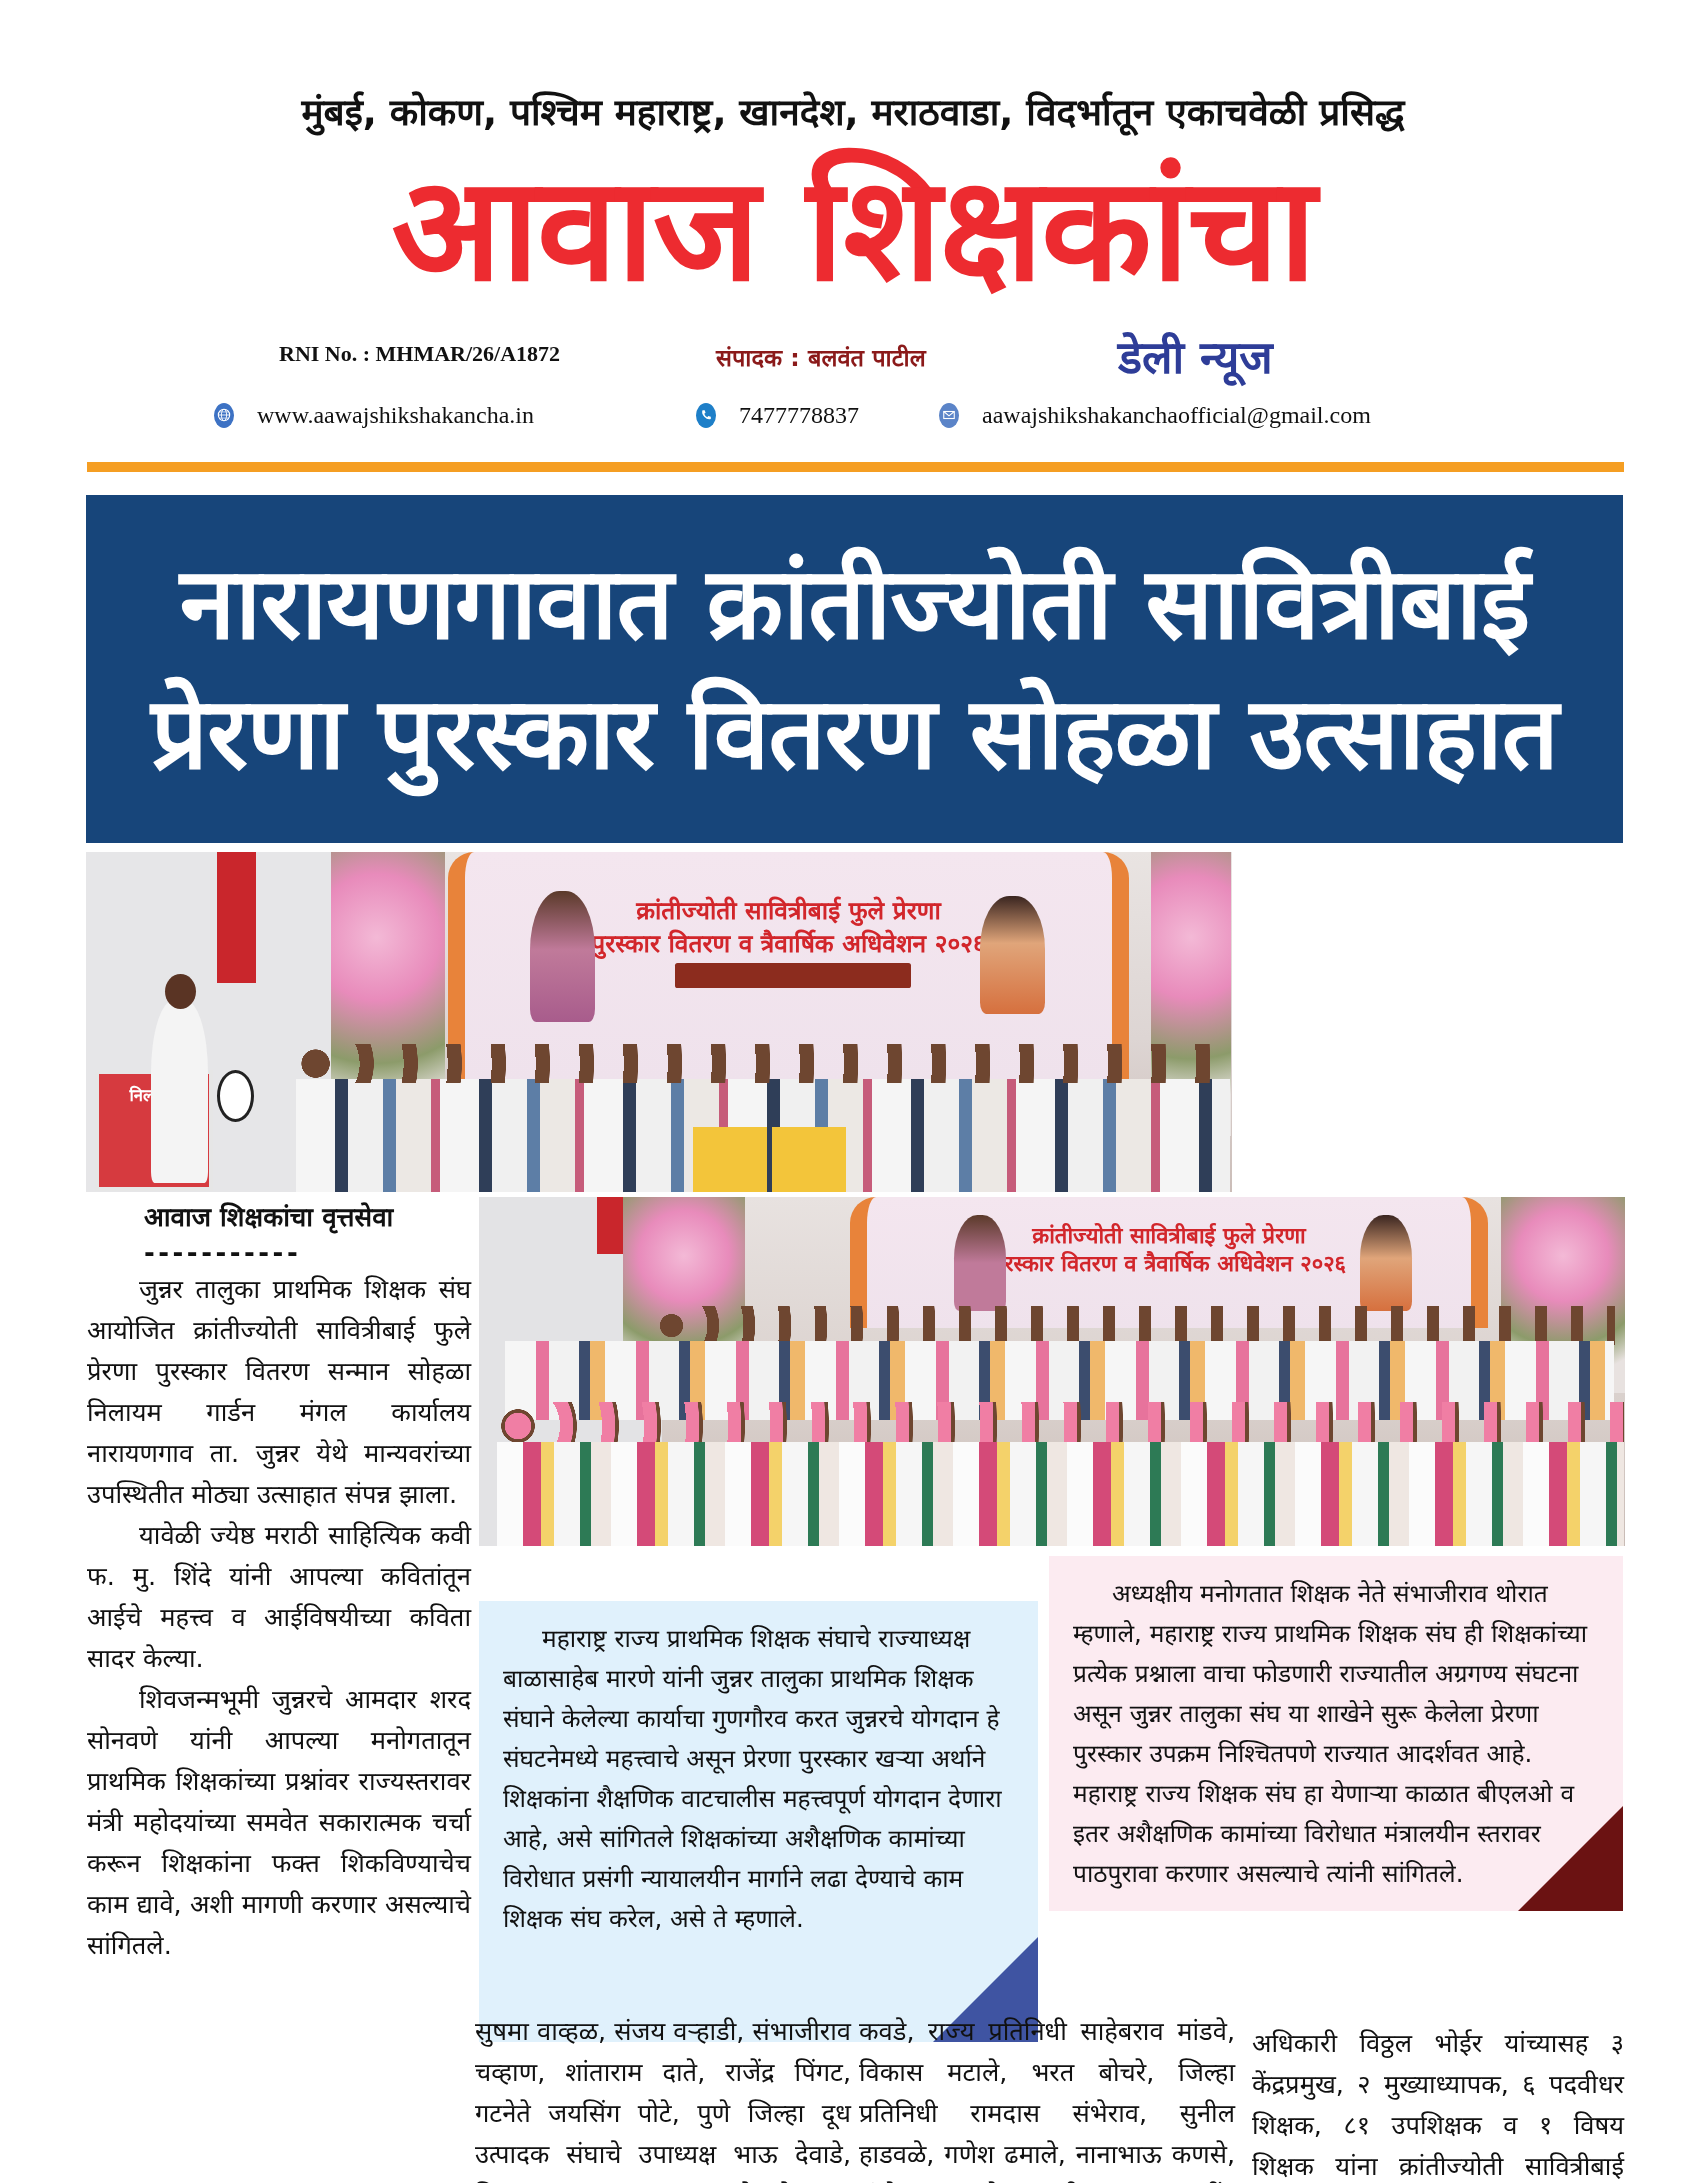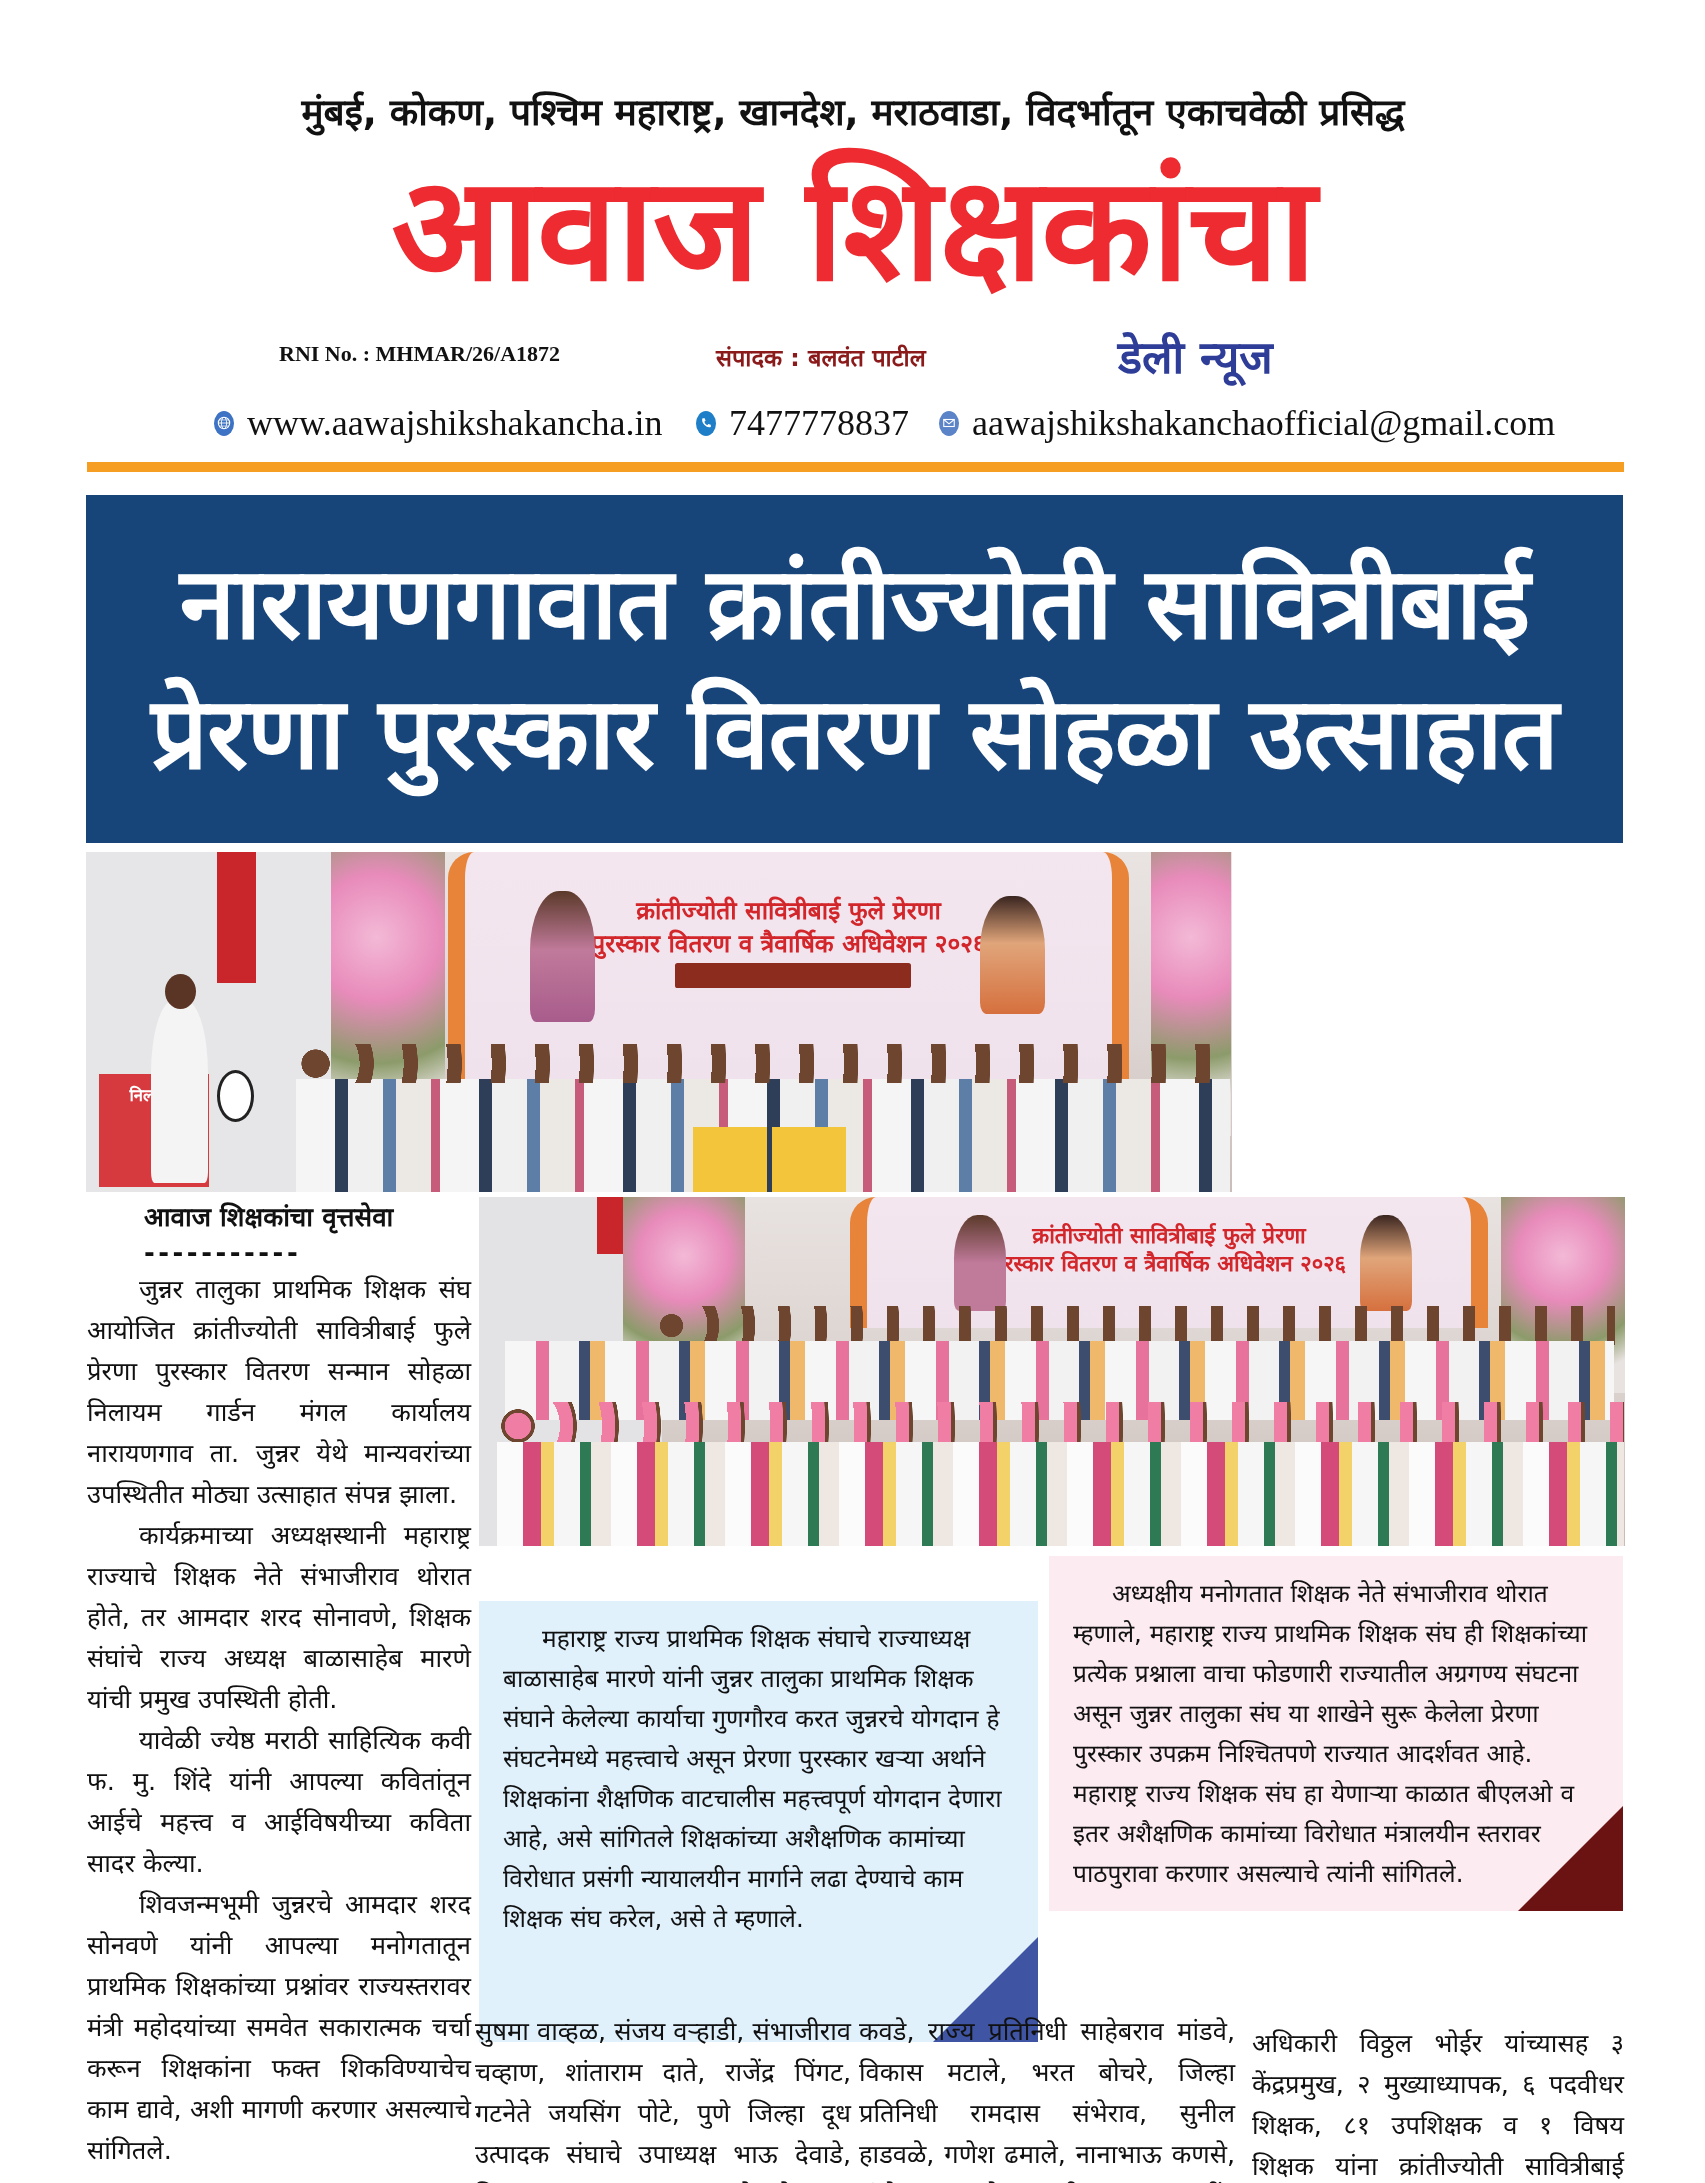--- a/index.html
+++ b/index.html
@@ -6,21 +6,21 @@
   html, body { width: 1706px; height: 2850px; background: #ffffff; overflow: hidden; }
   body { position: relative; font-family: "DejaVu Sans", sans-serif; color: #111; }
   .abs { position: absolute; }
 
   
   .tagline { left: 0; width: 1706px; top: 85px; text-align: center; font-size: 37px; font-weight: bold; color: #111; }
   .brand { left: 0; width: 1706px; top: 157px; text-align: center; font-size: 144px; font-weight: bold; color: #ED2B30; line-height: 1; letter-spacing: -1.7px; }
   .rni { left: 279px; top: 341px; font-family: "Liberation Serif", serif; font-size: 22px; font-weight: bold; color: #111; }
   .editor { left: 716px; top: 341px; font-size: 23.6px; font-weight: bold; color: #8B1A1A; }
   .daily { left: 1118px; top: 325px; font-size: 45px; font-weight: bold; color: #2E3D98; }
-  .contact { top: 402px; font-family: "Liberation Serif", serif; font-size: 36px; color: #111; display: flex; align-items: center; gap: 13px; }
+  .contact { top: 402px; font-family: "Liberation Serif", serif; font-size: 24px; color: #111; display: flex; align-items: center; gap: 23px; }
   .cicon { width: 20px; height: 25px; border-radius: 50%; background: #3D72C4; display: inline-block; position: relative; }
   .cicon svg { position: absolute; left: 3.1px; top: 5.2px; }
   .orange-rule { left: 87px; width: 1537px; top: 462px; height: 9.6px; background: #F59E23; }
 
   
   .headline-box { left: 86px; width: 1537px; top: 495px; height: 348px; background: #17457A; display: flex; flex-direction: column; justify-content: center; align-items: center; gap: 17.5px; }
   .headline-line { color: #fff; font-size: 100px; font-weight: bold; line-height: 1.12; letter-spacing: -0.9px; text-align: center; }
 
   
   .photo { overflow: hidden; }
@@ -118,21 +118,20 @@
   <div class="abs" style="left:686px; top:275px; width:74px; height:65px; background:#f3c53a;"></div>
 </div>
 
 <div class="abs col" style="left:1254px; top:867px; width:370px;">
 </div>
 
 <div class="abs col" style="left:87px; top:1197px; width:384px;">
   <div class="byline">आवाज शिक्षकांचा वृत्तसेवा</div>
   <div class="dashes">-----------</div>
   <p>जुन्नर तालुका प्राथमिक शिक्षक संघ आयोजित क्रांतीज्योती सावित्रीबाई फुले प्रेरणा पुरस्कार वितरण सन्मान सोहळा निलायम गार्डन मंगल कार्यालय नारायणगाव ता. जुन्नर येथे मान्यवरांच्या उपस्थितीत मोठ्या उत्साहात संपन्न झाला.</p>
-  <p>कार्यक्रमाच्या अध्यक्षस्थानी महाराष्ट्र राज्याचे शिक्षक नेते संभाजीराव थोरात होते, तर आमदार शरद सोनावणे, शिक्षक संघांचे राज्य अध्यक्ष बाळासाहेब मारणे यांची प्रमुख उपस्थिती होती.</p>
   <p>यावेळी ज्येष्ठ मराठी साहित्यिक कवी फ. मु. शिंदे यांनी आपल्या कवितांतून आईचे महत्त्व व आईविषयीच्या कविता सादर केल्या.</p>
   <p>शिवजन्मभूमी जुन्नरचे आमदार शरद सोनवणे यांनी आपल्या मनोगतातून प्राथमिक शिक्षकांच्या प्रश्नांवर राज्यस्तरावर मंत्री महोदयांच्या समवेत सकारात्मक चर्चा करून शिक्षकांना फक्त शिकविण्याचेच काम द्यावे, अशी मागणी करणार असल्याचे सांगितले.</p>
 
 </div>
 
 <div class="abs photo" style="left:479px; top:1197px; width:1146px; height:349px;">
   <div class="photo-bg" style="background:linear-gradient(180deg,#e8e2e0 0%,#d9d0cc 60%,#c8bbb5 100%);"></div>
   <div class="abs" style="left:0; top:0; width:183px; height:349px; background:#e3e3e5;"></div>
   <div class="abs" style="left:118px; top:0; width:31px; height:57px; background:#c9262c;"></div>
   <div class="abs" style="left:144px; top:0; width:122px; height:196px; background:radial-gradient(circle at 50% 30%,#f3b9d6 0,#e88bbb 30%,#8c9b6a 60%,#e8e2e0 80%);"></div>

